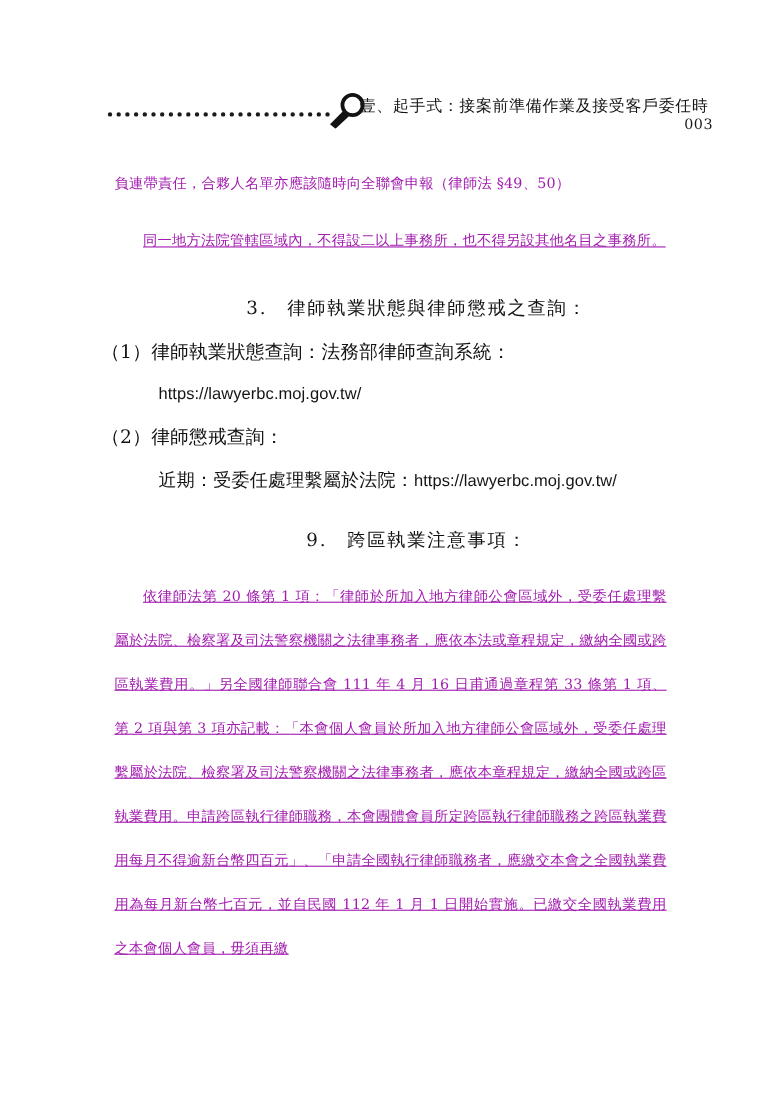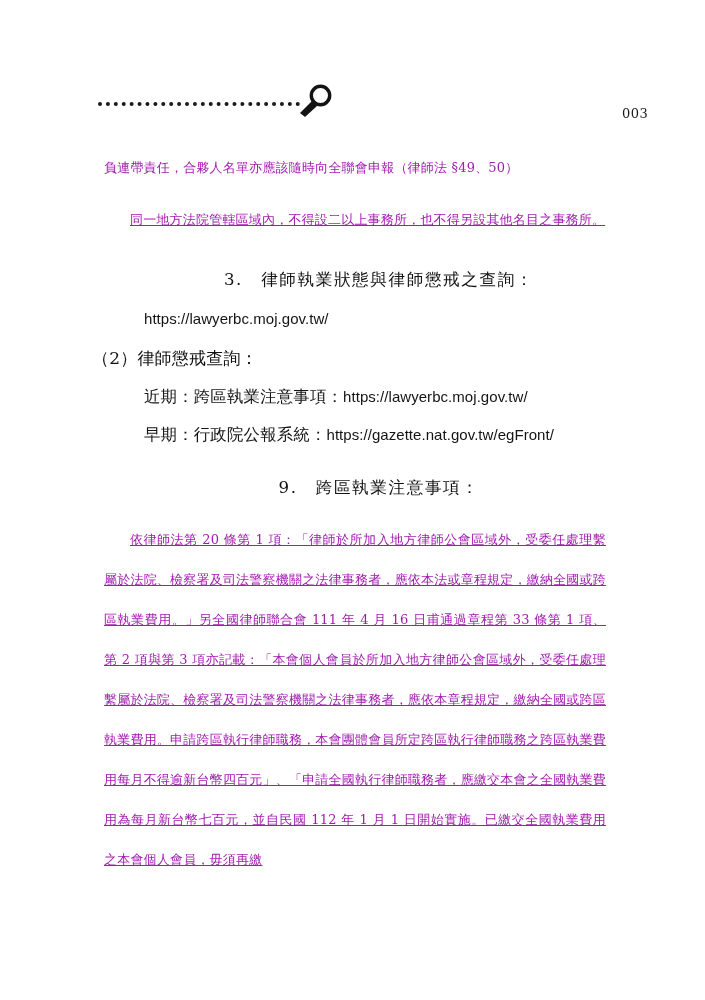--- a/index.html
+++ b/index.html
@@ -144,46 +144,45 @@
       <svg width="40" height="34" viewBox="0 0 40 34" xmlns="http://www.w3.org/2000/svg">
 
         <path d="M4 30 L16 18 L21 23 L9 34 Z" fill="#131313"></path>
 
         <circle cx="24.5" cy="12.5" r="9.2" fill="none" stroke="#131313" stroke-width="3.4"></circle>
 
         <circle cx="24.5" cy="12.5" r="6.0" fill="#ffffff"></circle>
       </svg>
     </span>
 
+    <span class="header-title">壹、起手式：接案前準備作業及接受客戶委任時</span>
 
     <span class="header-pageno">003</span>
   </div>
 
   <div class="content">
 
     <p class="p">負連帶責任，合夥人名單亦應該隨時向全聯會申報（律師法 §49、50）</p>
 
     <p class="p indent">同一地方法院管轄區域內，不得設二以上事務所，也不得另設其他名目之事務所。</p>
 
     <div class="gap-sm"></div>
 
     <p class="h">3.　律師執業狀態與律師懲戒之查詢：</p>
 
+    <p class="item">（1）律師執業狀態查詢：法務部律師查詢系統：</p>
 
     <p class="sub url">https://lawyerbc.moj.gov.tw/</p>
 
     <p class="item">（2）律師懲戒查詢：</p>
 
     <p class="sub">
-      <span>近期：跨區執業注意事項：</span><span class="url">https://lawyerbc.moj.gov.tw/</span>
+      <span>近期：受委任處理繫屬於法院：</span><span class="url">https://lawyerbc.moj.gov.tw/</span>
     </p>
 
-    <p class="sub">
-      <span>早期：行政院公報系統：</span><span class="url">https://gazette.nat.gov.tw/egFront/</span>
-    </p>
 
     <div class="gap-md"></div>
 
     <p class="h">9.　跨區執業注意事項：</p>
 
     <p class="p indent">依律師法第 20 條第 1 項：「律師於所加入地方律師公會區域外，受委任處理繫屬於法院、檢察署及司法警察機關之法律事務者，應依本法或章程規定，繳納全國或跨區執業費用。」另全國律師聯合會 111 年 4 月 16 日甫通過章程第 33 條第 1 項、第 2 項與第 3 項亦記載：「本會個人會員於所加入地方律師公會區域外，受委任處理繫屬於法院、檢察署及司法警察機關之法律事務者，應依本章程規定，繳納全國或跨區執業費用。申請跨區執行律師職務，本會團體會員所定跨區執行律師職務之跨區執業費用每月不得逾新台幣四百元」、「申請全國執行律師職務者，應繳交本會之全國執業費用為每月新台幣七百元，並自民國 112 年 1 月 1 日開始實施。已繳交全國執業費用之本會個人會員，毋須再繳</p>
 
   </div>
 </div>
 

